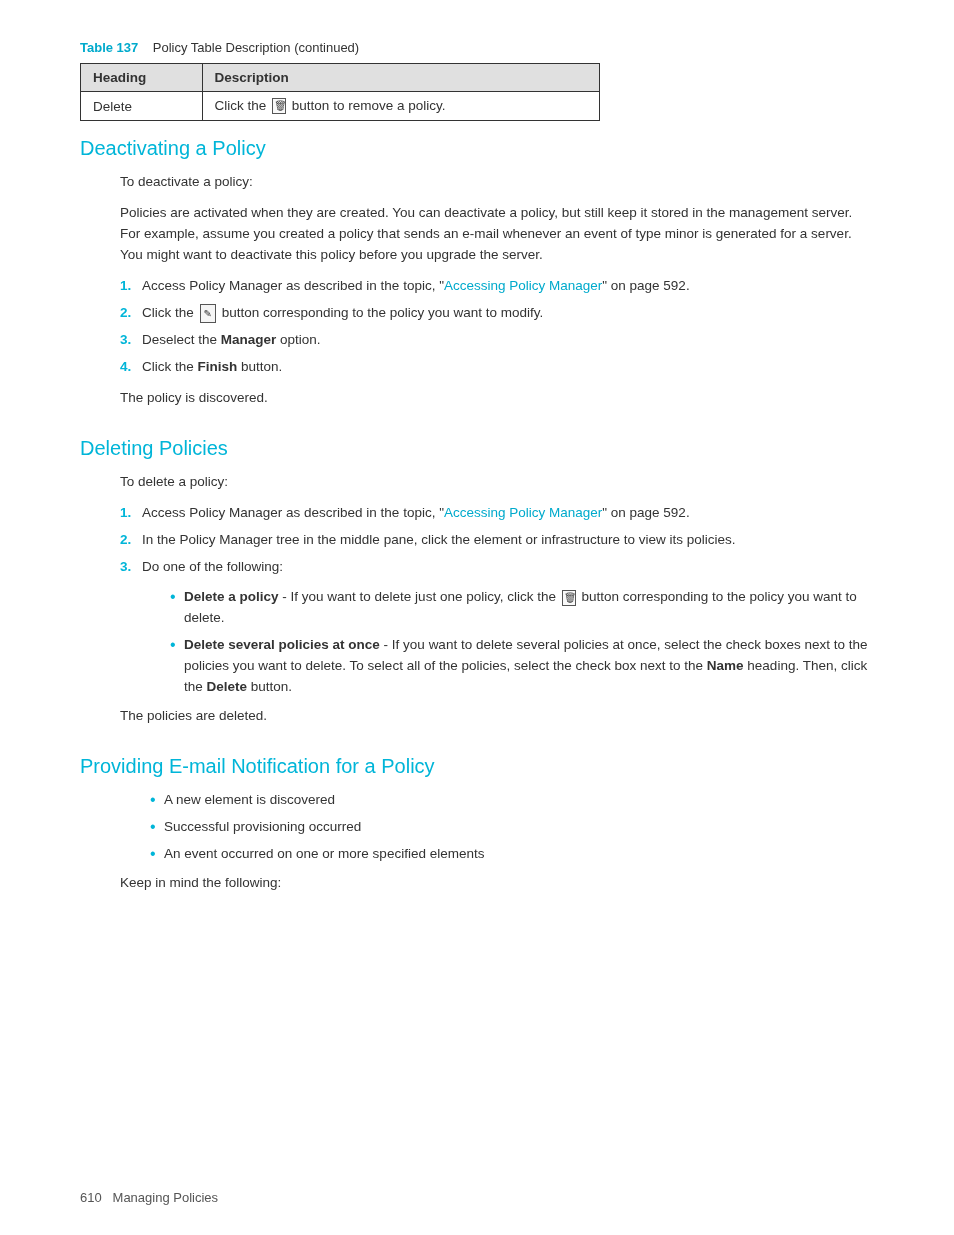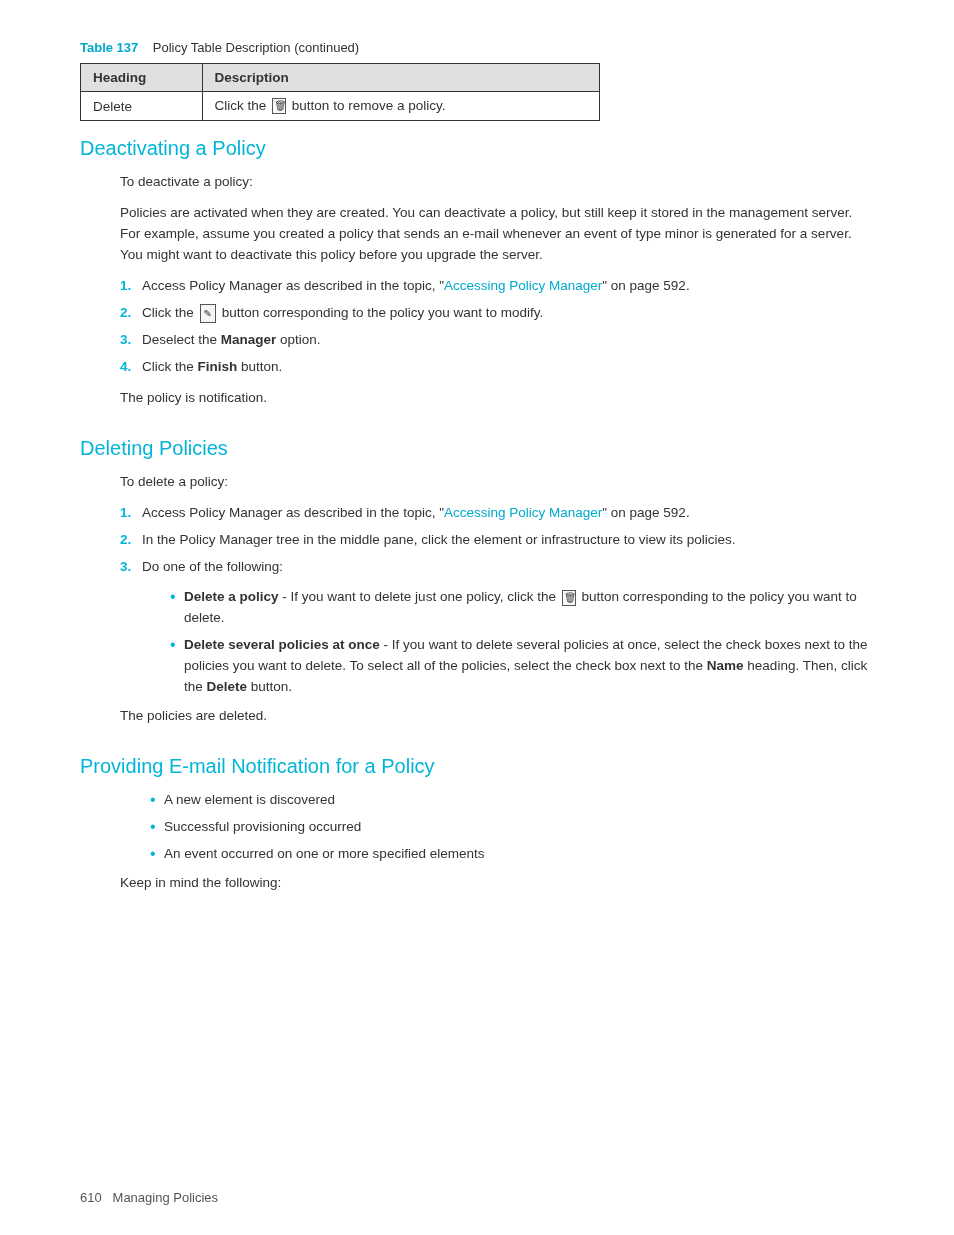--- a/index.html
+++ b/index.html
@@ -208,21 +208,21 @@
         <li>
           <span class="num">3.</span>
           <span>Deselect the <strong>Manager</strong> option.</span>
         </li>
         <li>
           <span class="num">4.</span>
           <span>Click the <strong>Finish</strong> button.</span>
         </li>
       </ol>
 
-      <p class="note-text">The policy is notification.</p>
+      <p class="note-text">The policy is discovered.</p>
     </div>
   </div>
 
   <div class="section-block">
     <h2 class="section-heading">Deleting Policies</h2>
     <div class="indent-block">
       <p class="body-text">To delete a policy:</p>
 
       <ol class="numbered-list">
         <li>

